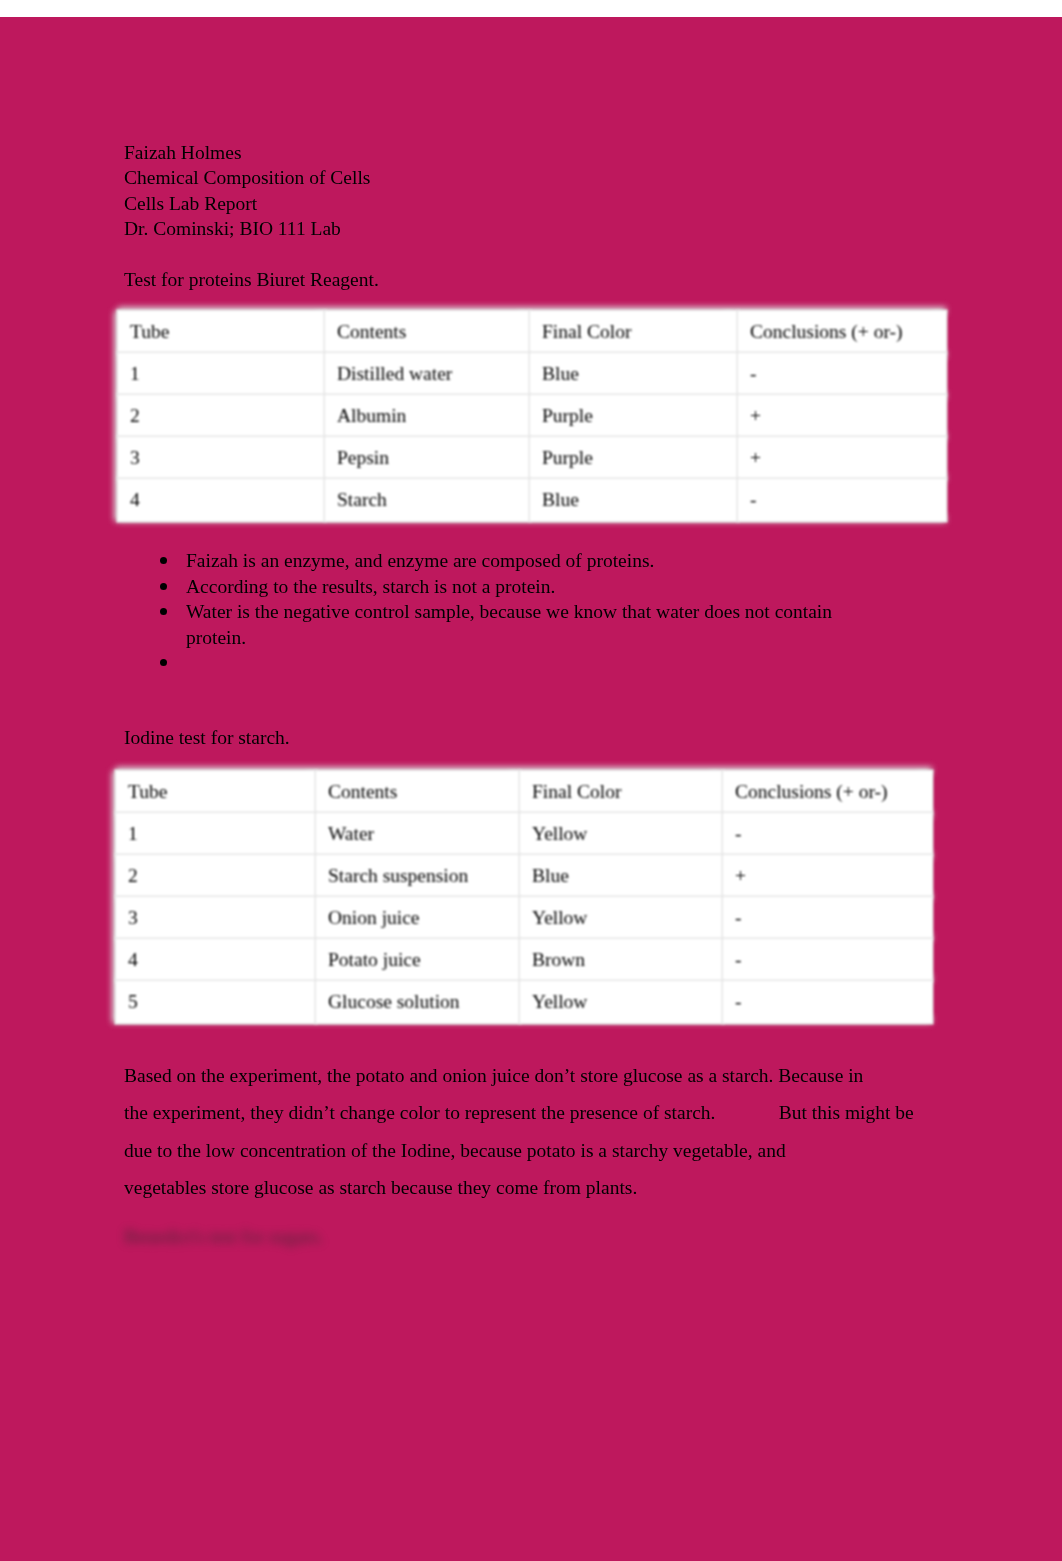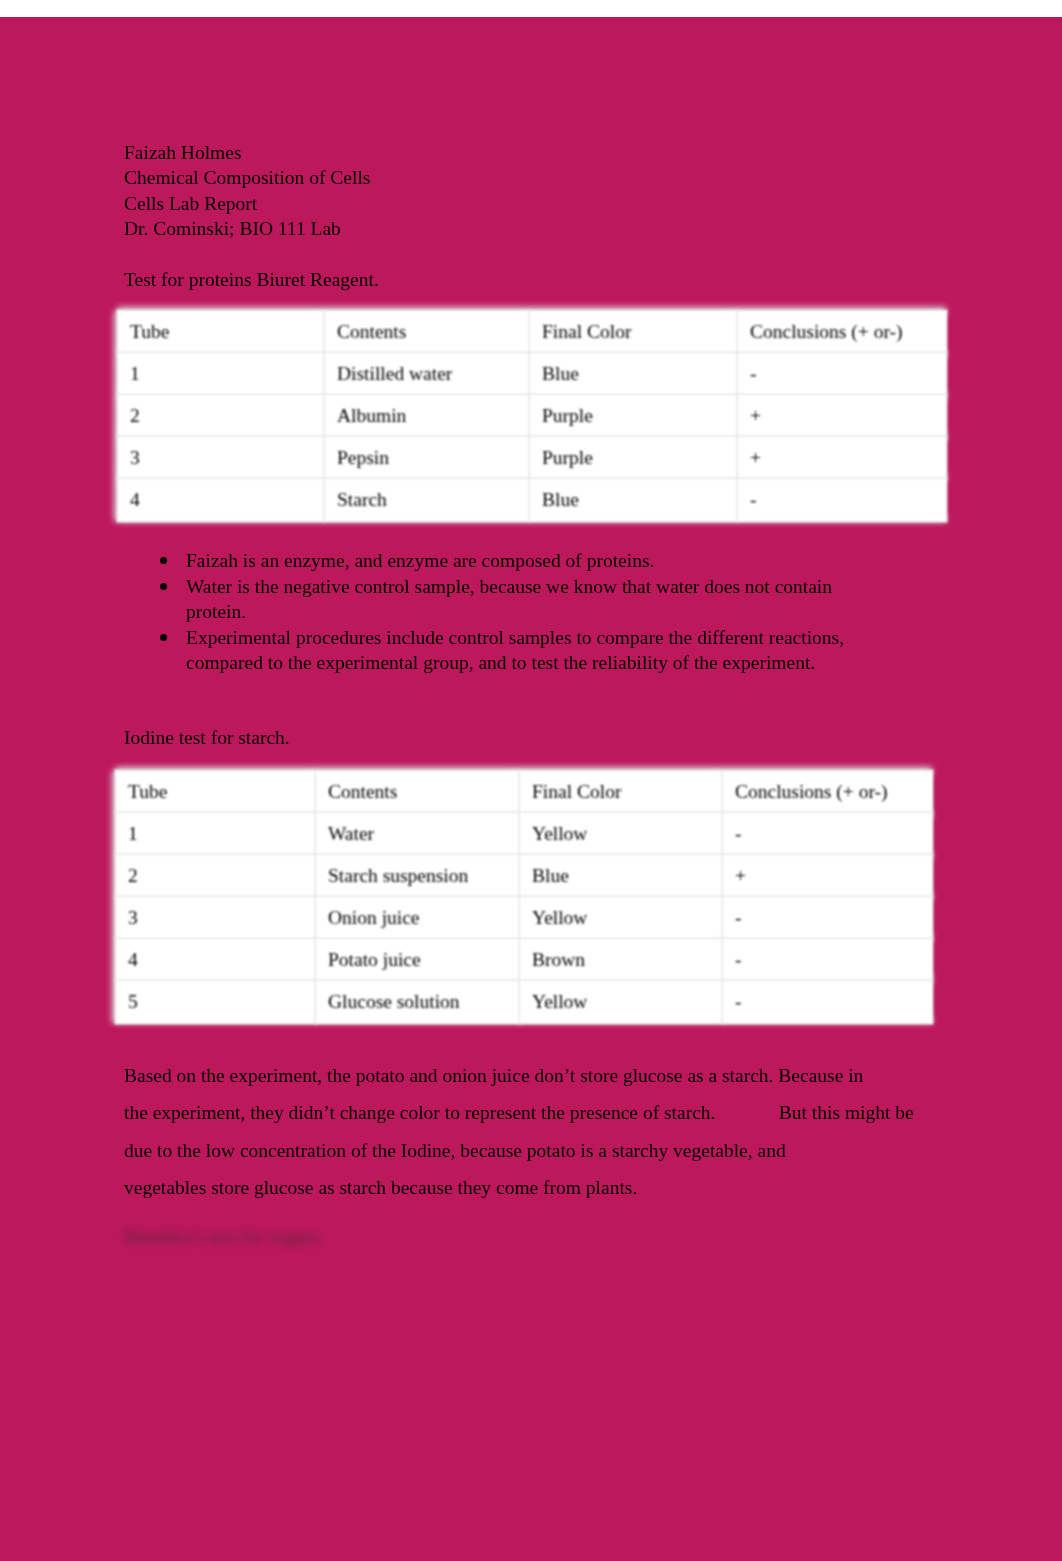--- a/index.html
+++ b/index.html
@@ -228,25 +228,28 @@
     </div>
   </div>
 
   <ul class="bullet-list">
     <li>
       <span class="dot"></span>
       <span>Faizah is an enzyme, and enzyme are composed of proteins.</span>
     </li>
     <li>
       <span class="dot"></span>
+      <span>According to the results, starch is not a protein.</span>
+    </li>
+    <li>
+      <span class="dot"></span>
       <span>Water is the negative control sample, because we know that water does not contain protein.</span>
     </li>
     <li>
       <span class="dot"></span>
-      <span>Experimental procedures include control samples to compare the different reactions, compared to the experimental group, and to test the reliability of the experiment.</span>
     </li>
   </ul>
 
   <div class="section-heading" id="heading-iodine">Iodine test for starch.</div>
 
   <div class="table-wrap" id="table-iodine-wrap">
     <div class="table-blurlayer">
       <div class="band" style="top:0px;"></div>
       <div class="band" style="top:44px;"></div>
       <div class="band" style="top:85px;"></div>

